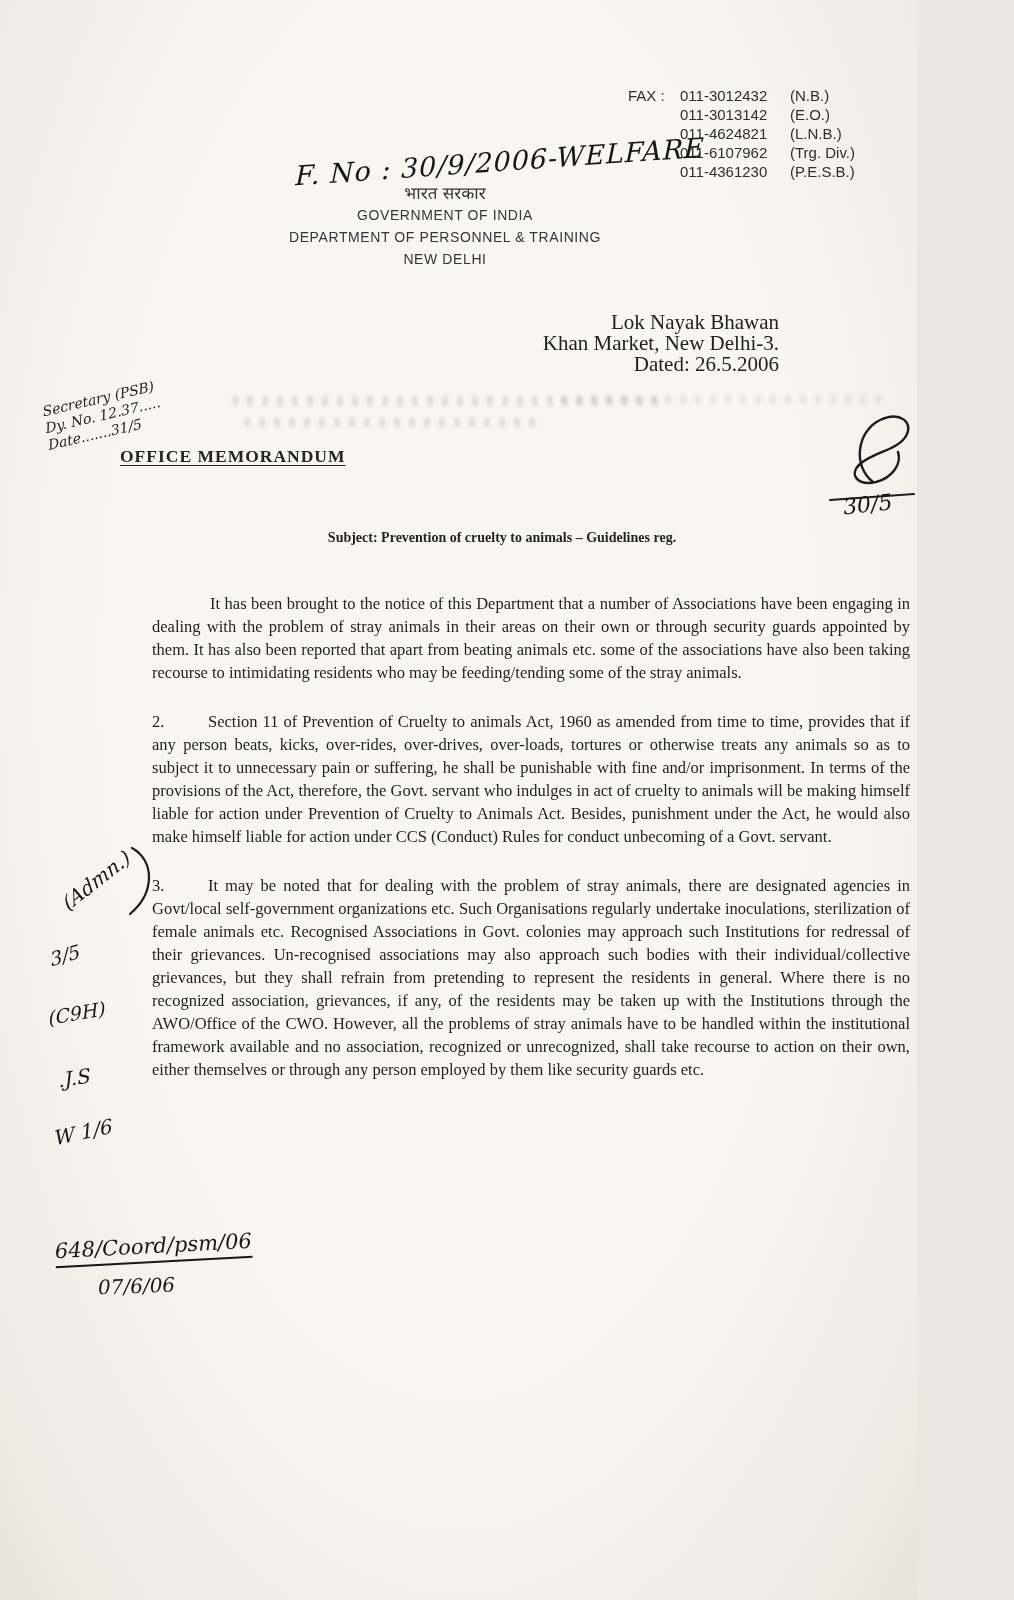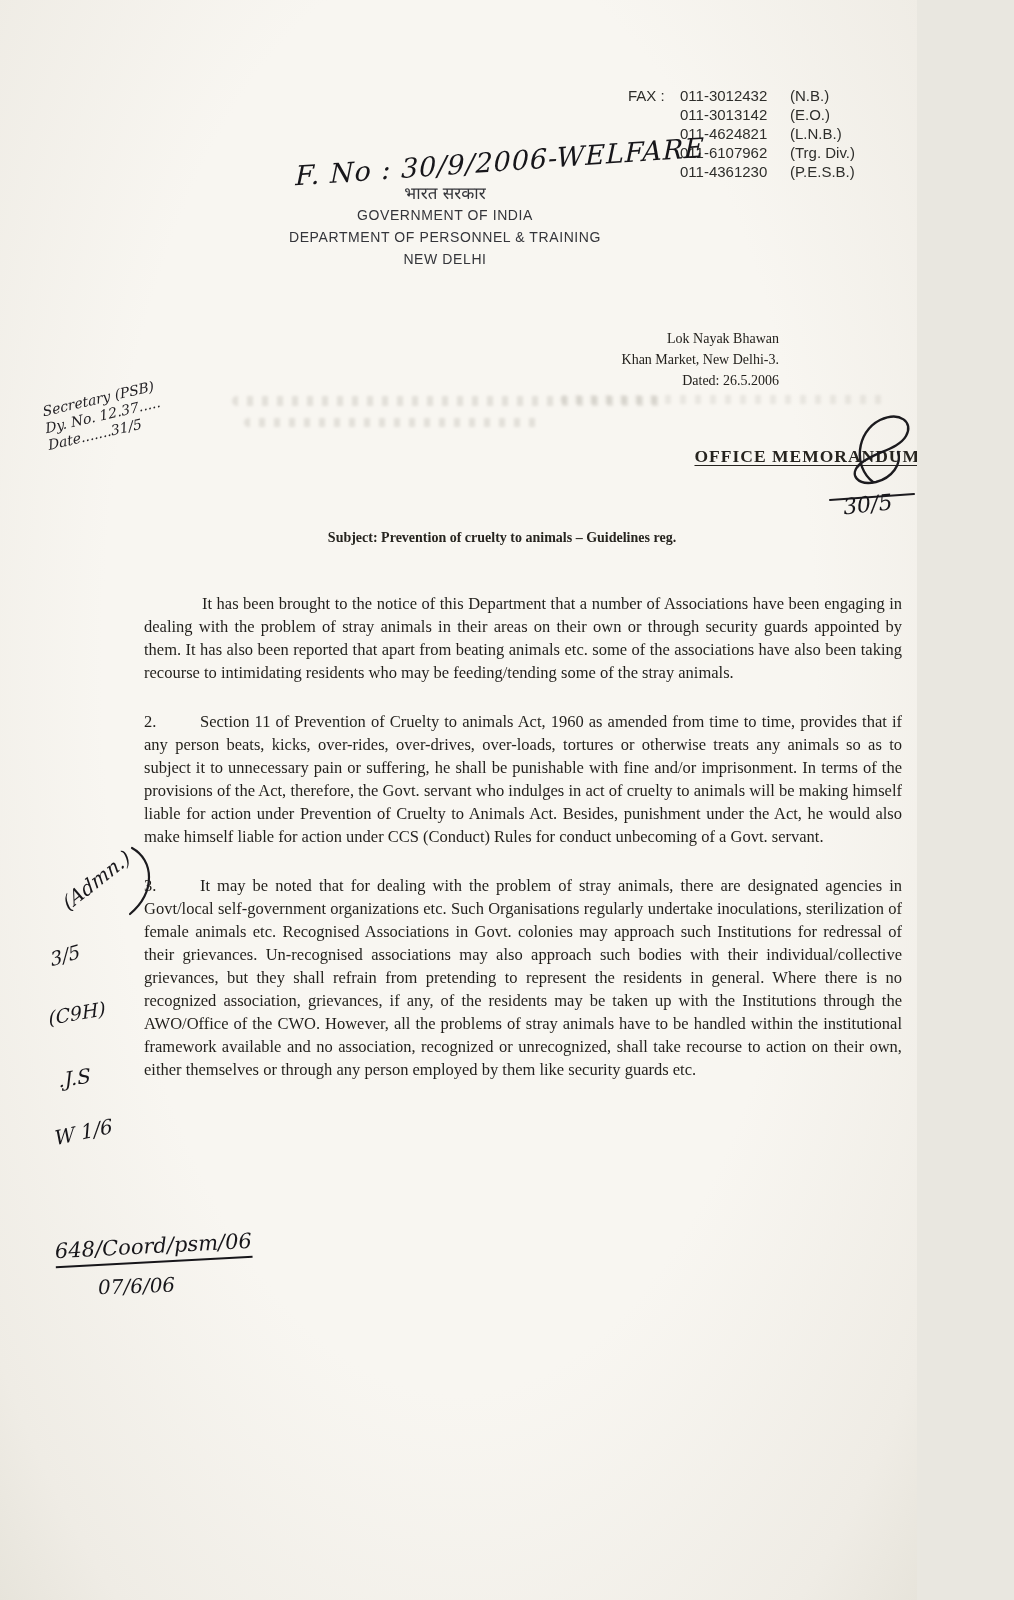--- a/index.html
+++ b/index.html
@@ -36,49 +36,49 @@
   }
   
   .letterhead{
     position:absolute;left:70px;top:182px;width:750px;
     text-align:center;color:#34353a;
   }
   .lh-hi{font-family:"DejaVu Sans", sans-serif;font-size:17px;line-height:22px;}
   .lh-en{font-family:"Liberation Sans", sans-serif;font-size:14px;line-height:22px;letter-spacing:.6px;}
   
   .address-block{
-    position:absolute;right:138px;top:328px;text-align:right;
-    font-size:14px;line-height:21px;color:#23211d;
+    position:absolute;right:138px;top:312px;text-align:right;
+    font-size:21px;line-height:21px;color:#23211d;
   }
   
   .stamp{
     position:absolute;left:44px;top:390px;
     transform:rotate(-13deg) skewX(-4deg);
     font-size:14px;line-height:17px;color:#232125;
   }
   
   .memo-title{
-    position:absolute;left:120px;top:446px;width:800px;text-align:right;
+    position:absolute;left:120px;top:446px;width:800px;text-align:left;
     font-size:17.5px;font-weight:bold;letter-spacing:1px;
     text-decoration:underline;text-underline-offset:3px;
   }
   
   .signature{position:absolute;left:818px;top:412px;}
   .sign-date{
     position:absolute;left:843px;top:492px;font-size:22px;
     transform:rotate(-6deg);
   }
   
   .subject{
     position:absolute;left:152px;top:530px;width:700px;text-align:center;
     font-size:14px;font-weight:bold;
   }
   
   .body-text{
-    position:absolute;left:144px;top:592px;width:758px;
+    position:absolute;left:152px;top:592px;width:758px;
     font-size:16.5px;line-height:23px;text-align:justify;color:#211f1b;
   }
   .body-text p{margin:0 0 26px 0;}
   .body-text p.indent{text-indent:58px;}
   .pnum{display:inline-block;width:56px;}
   
   .smudge{
     position:absolute;border-radius:5px;opacity:.5;
     background:repeating-linear-gradient(90deg, rgba(125,118,105,.35) 0 6px, transparent 6px 15px);
     filter:blur(1.6px);

